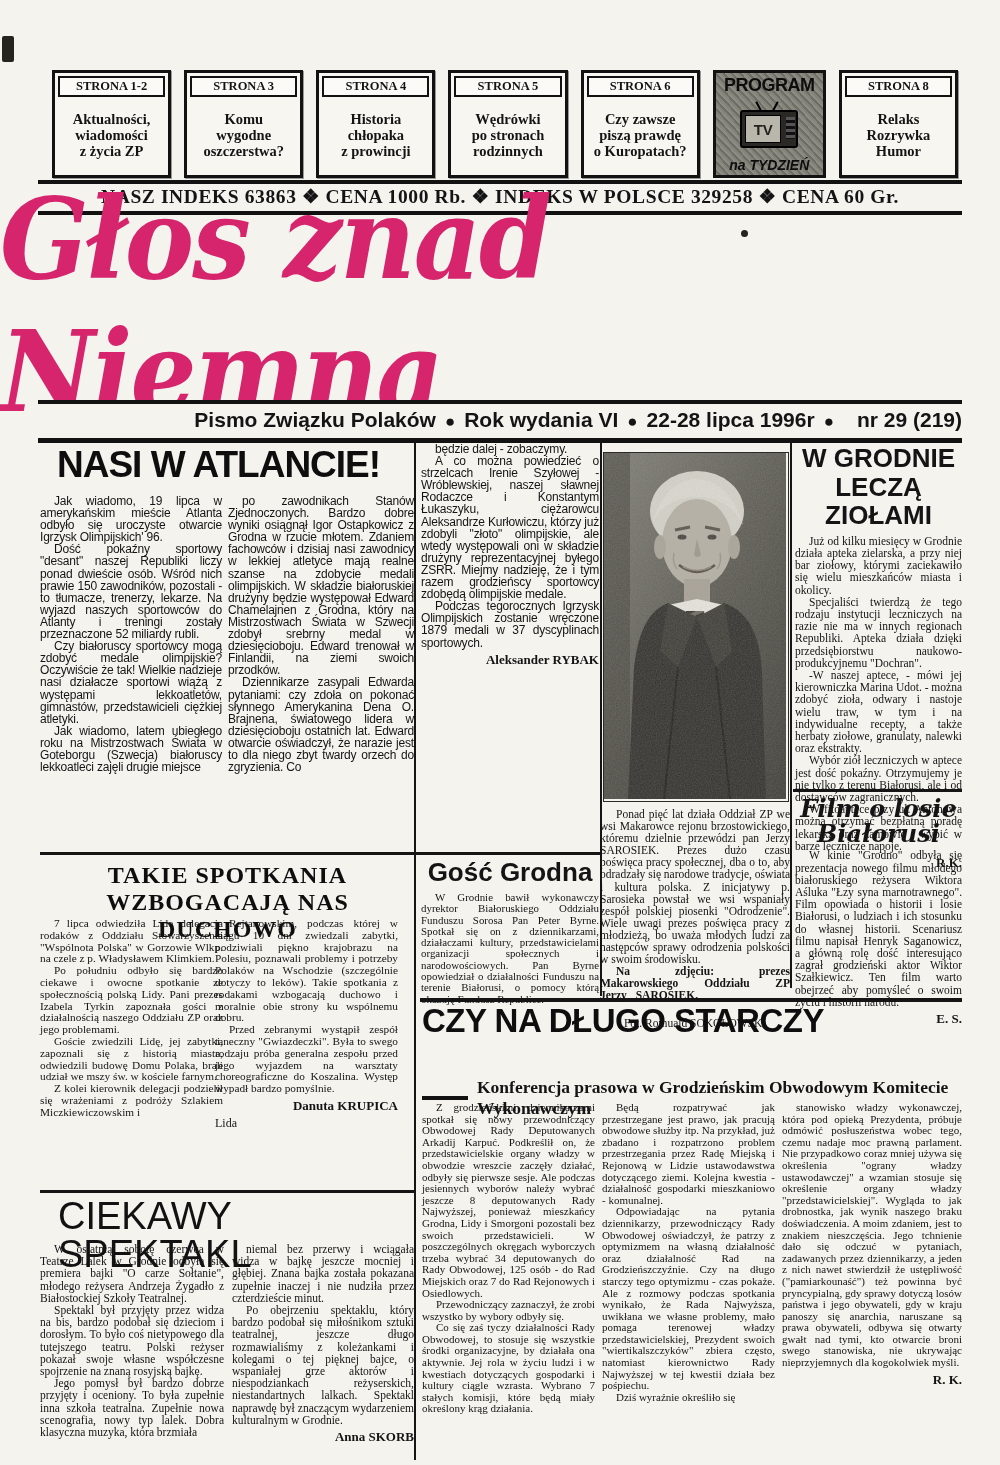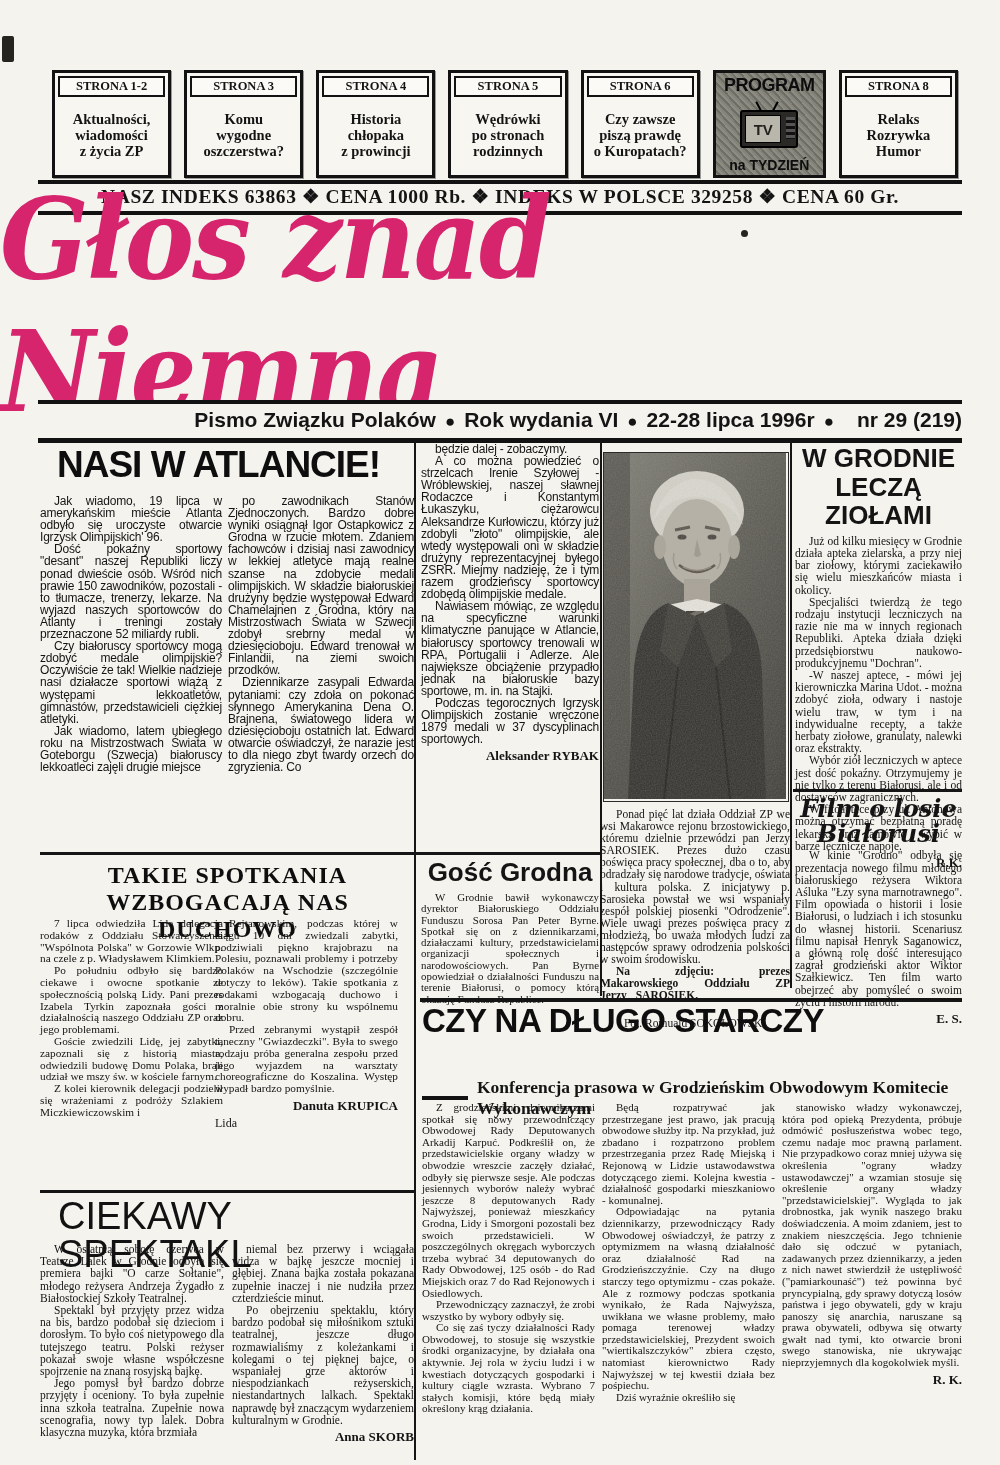--- a/index.html
+++ b/index.html
@@ -9,21 +9,21 @@
     font-family:"Liberation Serif", serif;
   }
   .abs{position:absolute;}
   
   .header-row{position:absolute;left:52px;top:70px;width:906px;height:108px;display:flex;gap:13px;}
   .pbox{flex:1;border:3px solid #121212;background:#f7f6f1;padding:3px 3px 2px;display:flex;flex-direction:column;box-shadow:1px 1px 0 #12121266;}
   .pbox-label{border:2px solid #121212;font-family:"Liberation Serif",serif;font-weight:bold;font-size:12.5px;text-align:center;padding:1px 0;background:#fbfaf6;}
   .pbox-text{flex:1;display:flex;align-items:center;justify-content:center;text-align:center;font-weight:bold;font-size:14.5px;line-height:1.12;white-space:pre-line;font-family:"Liberation Serif",serif;}
   .tvbox{flex:1;border:3px solid #121212;position:relative;background:repeating-linear-gradient(47deg,#84837a 0 2px,#6f6e66 2px 4px,#8d8c83 4px 6px);display:flex;flex-direction:column;align-items:center;justify-content:space-between;padding:1px 0;}
   .tv-top{font-family:"Liberation Sans",sans-serif;font-weight:bold;font-size:18px;letter-spacing:-0.5px;color:#0d0d0d;line-height:1;margin-top:2px;}
-  .tv-bottom{font-family:"Liberation Sans",sans-serif;font-weight:bold;font-size:14px;color:#0d0d0d;line-height:1;margin-bottom:2px;}
+  .tv-bottom{font-family:"Liberation Sans",sans-serif;font-weight:bold;font-style:italic;font-size:14px;color:#0d0d0d;line-height:1;margin-bottom:2px;}
   .tv-set{position:relative;width:58px;height:44px;}
   .tv-body{position:absolute;left:0;top:6px;width:58px;height:38px;background:#2a2925;border:2px solid #000;border-radius:3px;box-sizing:border-box;}
   .tv-screen{position:absolute;left:5px;top:11px;width:34px;height:26px;background:#b9b7ab;border:1px solid #000;display:flex;align-items:center;justify-content:center;font-family:"Liberation Sans",sans-serif;font-weight:bold;font-size:15px;color:#23221e;}
   .tv-ant1,.tv-ant2{position:absolute;width:2px;height:12px;background:#000;top:-3px;}
   .tv-ant1{left:18px;transform:rotate(-28deg);}
   .tv-ant2{left:34px;transform:rotate(28deg);}
   .tv-knobs{position:absolute;right:3px;top:13px;width:9px;height:22px;background:repeating-linear-gradient(#555 0 3px,#111 3px 6px);}
   
   .index-bar{position:absolute;left:38px;top:180px;width:924px;border-top:4px solid #121212;border-bottom:4px solid #121212;padding:1px 0 3px;text-align:center;font-weight:bold;font-size:19.5px;letter-spacing:0.6px;font-family:"Liberation Serif",serif;background:#f4f3ee;}
   .masthead{position:absolute;left:0;top:212px;width:1000px;height:185px;display:flex;align-items:center;justify-content:center;
@@ -141,21 +141,20 @@
     <p>Jak wiadomo, latem ubiegłego roku na Mistrzostwach Świata w Goteborgu (Szwecja) białoruscy lekkoatleci zajęli drugie miejsce</p>
   </div>
 <div class="col sans-body" style="left:228px;top:495px;width:186px;">
     <p>po zawodnikach Stanów Zjednoczonych. Bardzo dobre wyniki osiągnął Igor Ostapkowicz z Grodna w rzucie młotem. Zdaniem fachowców i dzisiaj nasi zawodnicy w lekkiej atletyce mają realne szanse na zdobycie medali olimpijskich. W składzie białoruskiej drużyny będzie występował Edward Chamelajnen z Grodna, który na Mistrzostwach Świata w Szwecji zdobył srebrny medal w dziesięcioboju. Edward trenował w Finlandii, na ziemi swoich przodków.</p>
     <p>Dziennikarze zasypali Edwarda pytaniami: czy zdoła on pokonać słynnego Amerykanina Dena O. Brajnena, światowego lidera w dziesięcioboju ostatnich lat. Edward otwarcie oświadczył, że narazie jest to dla niego zbyt twardy orzech do zgryzienia. Co</p>
   </div>
 <div class="col sans-body" style="left:421px;top:443px;width:178px;">
   <div>
       <p>będzie dalej - zobaczymy.</p>
       <p>A co można powiedzieć o strzelcach Irenie Szyłowej - Wróblewskiej, naszej sławnej Rodaczce i Konstantym Łukaszyku, ciężarowcu Aleksandrze Kurłowiczu, którzy już zdobyli "złoto" olimpijskie, ale wtedy występowali oni w składzie drużyny reprezentacyjnej byłego ZSRR. Miejmy nadzieję, że i tym razem grodzieńscy sportowcy zdobędą olimpijskie medale.</p>
-      <p>Nawiasem mówiąc, ze względu na specyficzne warunki klimatyczne panujące w Atlancie, białoruscy sportowcy trenowali w RPA, Portugalii i Adlerze. Ale największe obciążenie przypadło jednak na białoruskie bazy sportowe, m. in. na Stajki.</p>
       <p>Podczas tegorocznych Igrzysk Olimpijskich zostanie wręczone 1879 medali w 37 dyscyplinach sportowych.</p>
     </div>
   <div class="byline">Aleksander RYBAK</div>
 </div>
 
 <div class="photo-frame">
   <svg width="182" height="346" viewBox="0 0 182 346" preserveAspectRatio="none">
     <defs>
       <linearGradient id="pbg" x1="0" y1="0" x2="1" y2="1">
         <stop offset="0" stop-color="#818077"></stop>

